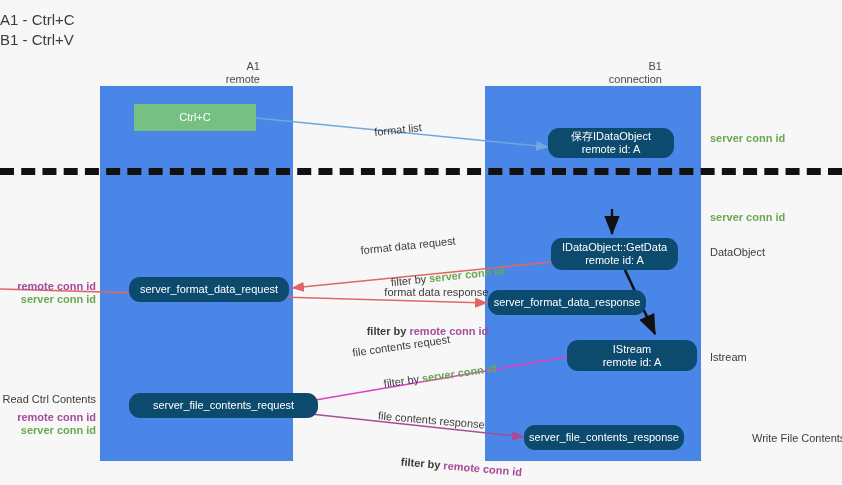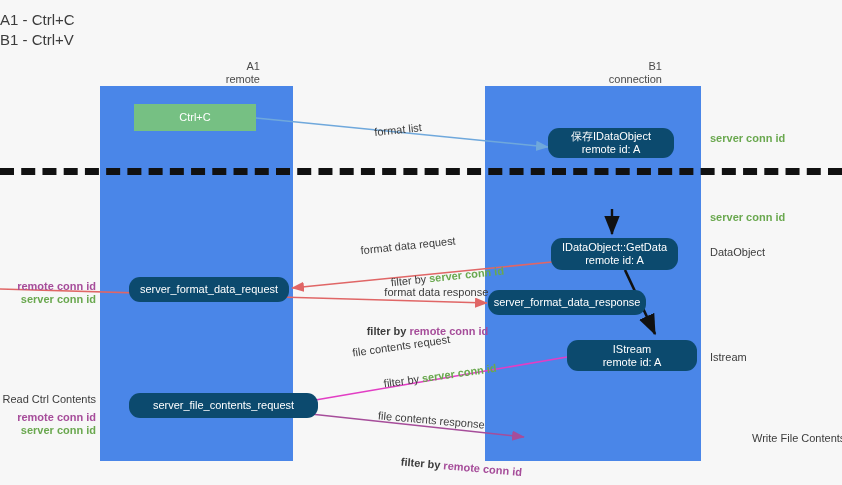--- a/index.html
+++ b/index.html
@@ -133,20 +133,21 @@
 
   <div class="abs box orange" style="left:567px;top:340px;width:130px;height:31px;">IStream
 remote id: A</div>
 
   <div class="abs box orange" style="left:488px;top:290px;width:158px;height:25px;">server_format_data_response</div>
 
   <div class="abs box orange" style="left:129px;top:277px;width:160px;height:25px;">server_format_data_request</div>
 
   <div class="abs box orange" style="left:129px;top:393px;width:189px;height:25px;">server_file_contents_request</div>
 
+  <div class="abs box orange" style="left:524px;top:425px;width:160px;height:25px;">server_file_contents_response</div>
 
   <div class="abs rot-wrap" style="left:375px;top:125px;transform:rotate(-6deg);">
     <div class="lbl">format list</div>
   </div>
 
   <div class="abs rot-wrap" style="left:367px;top:243px;transform:rotate(-6deg);">
     <div class="lbl">format data request</div>
     <div style="white-space:pre;">
       <span class="lbl">filter by </span><span class="lbl green">server conn id</span>
     </div>

